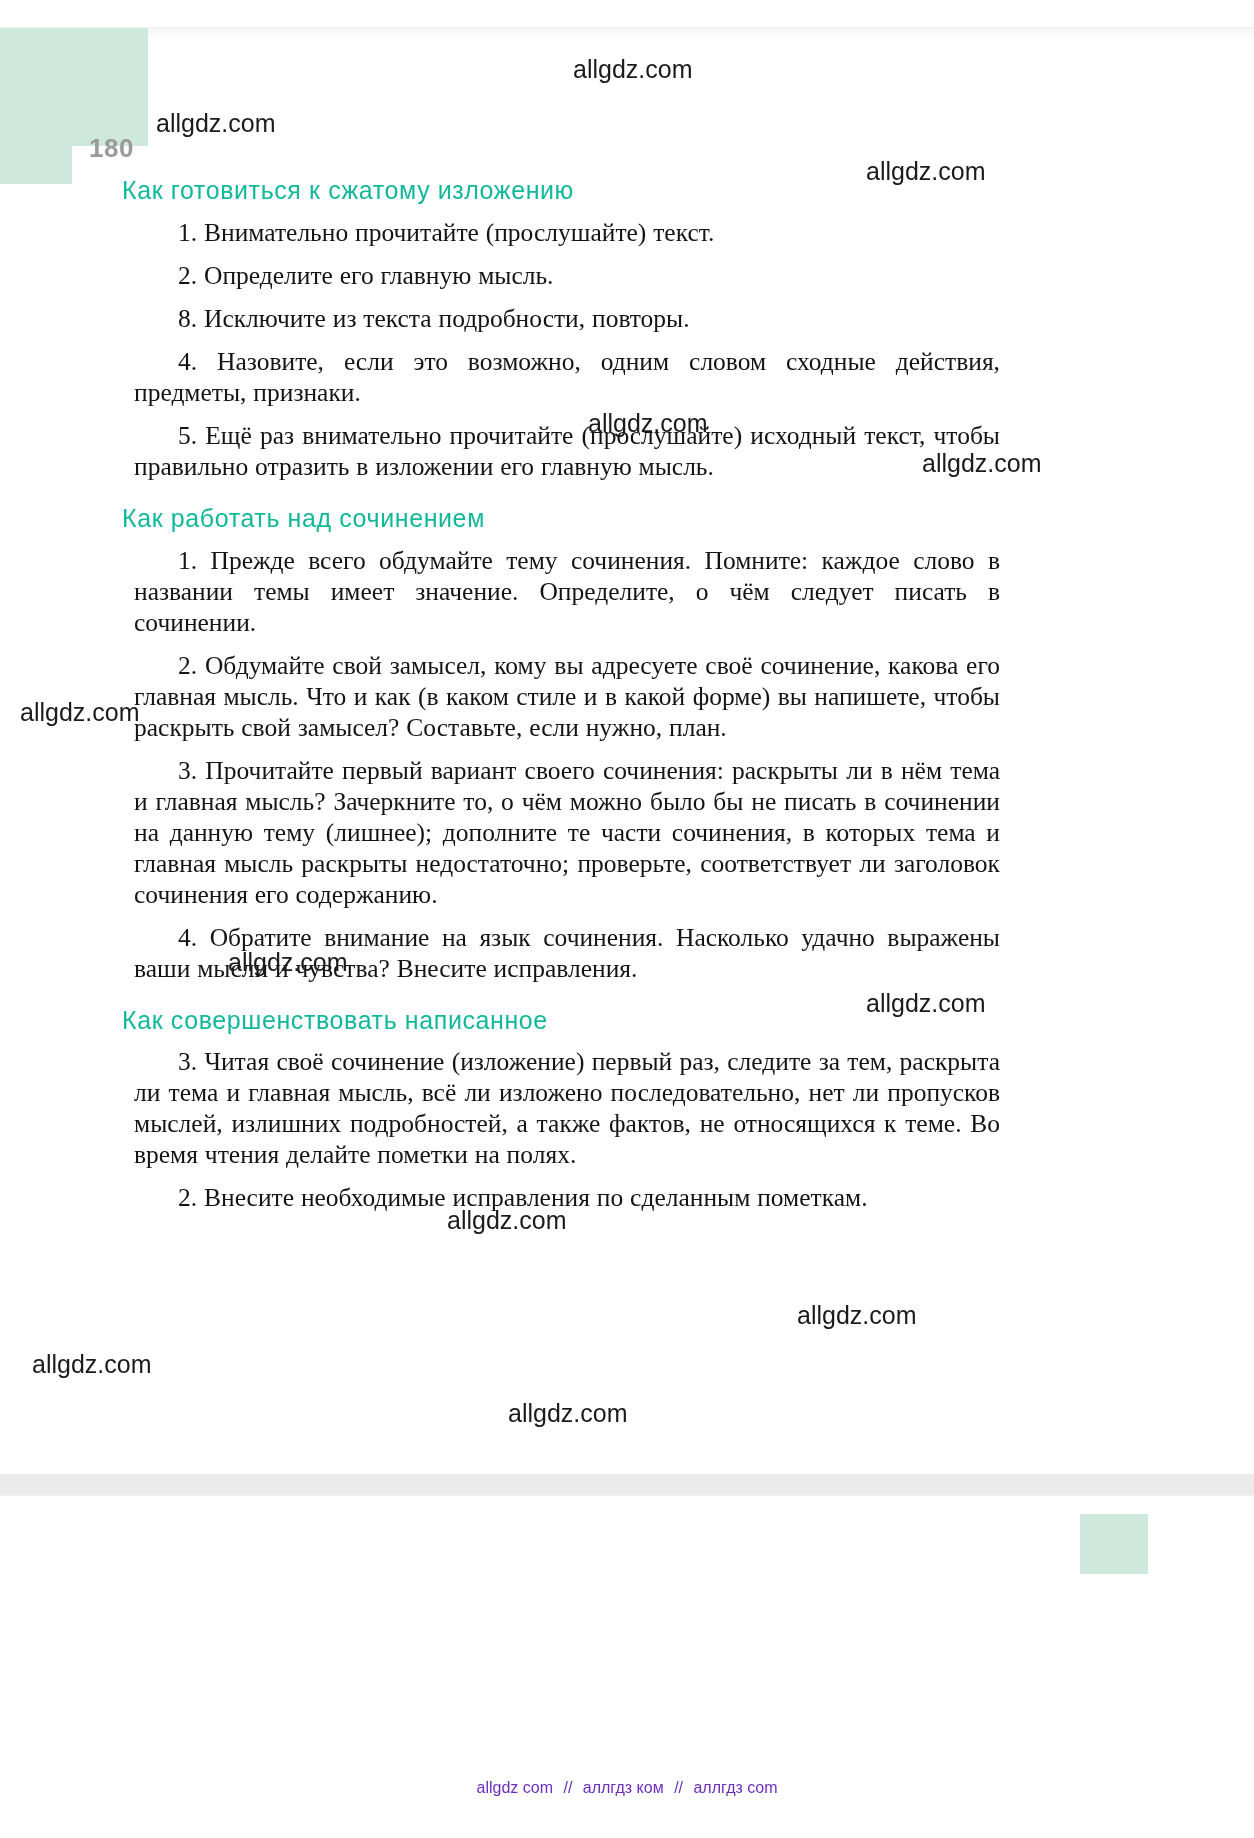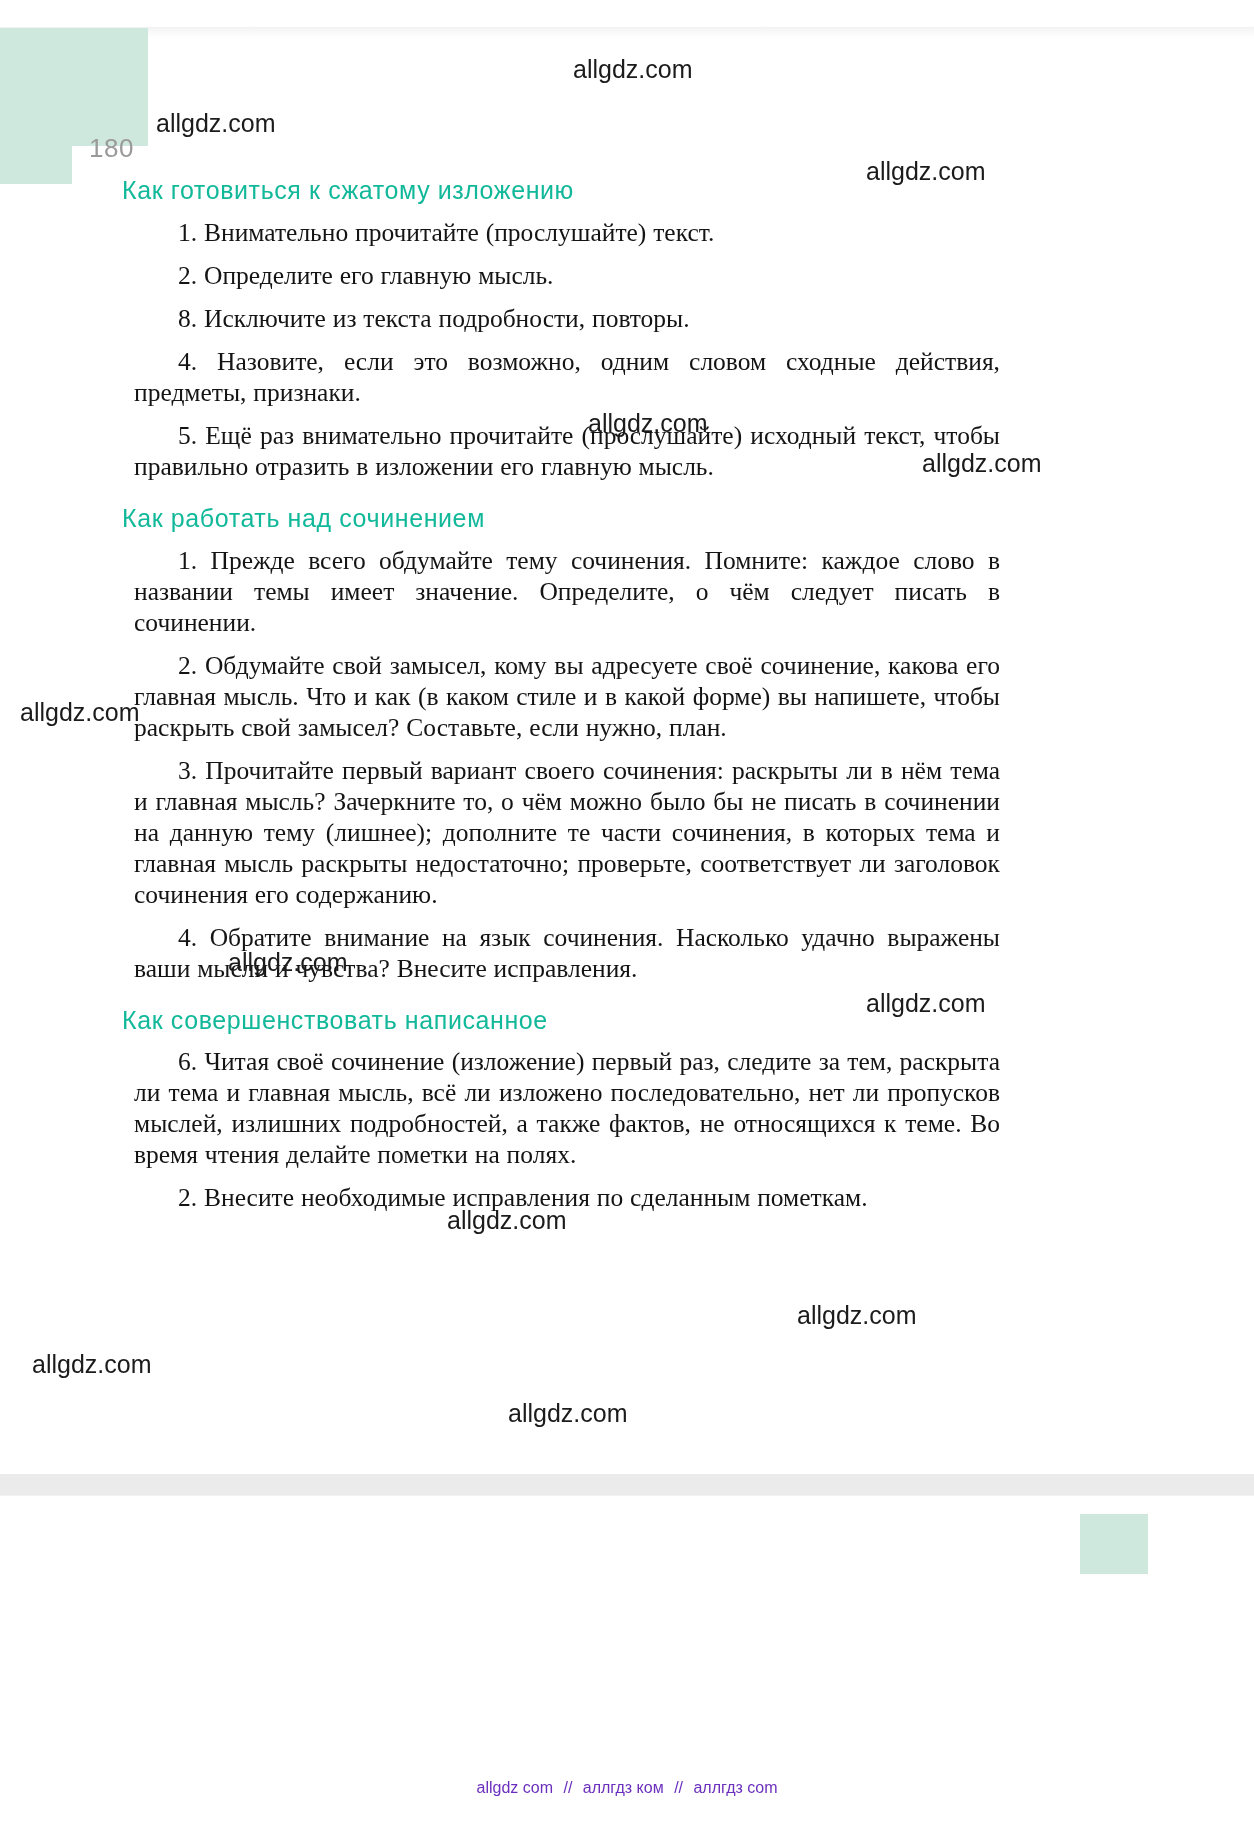--- a/index.html
+++ b/index.html
@@ -61,21 +61,21 @@
     width: 72px; height: 38px;
     background: #cfe8dd;
   }
 
   
   .page-number {
     position: absolute;
     left: 89px; top: 105px;
     font-family: "Liberation Sans", "DejaVu Sans", sans-serif;
     font-size: 26px;
-    font-weight: normal;
+    font-weight: bold;
     color: #9a9a9a;
     letter-spacing: 0.5px;
   }
 
   
   .column {
     position: absolute;
     left: 122px; top: 122px;
     width: 890px;
   }
@@ -170,21 +170,21 @@
     <p class="para">4. Назовите, если это возможно, одним словом сходные действия, предметы, признаки.</p>
     <p class="para">5. Ещё раз внимательно прочитайте (прослушайте) исходный текст, чтобы правильно отразить в изложении его главную мысль.</p>
 
     <h2 class="section-heading">Как работать над сочинением</h2>
     <p class="para">1. Прежде всего обдумайте тему сочинения. Помните: каждое слово в названии темы имеет значение. Определите, о чём следует писать в сочинении.</p>
     <p class="para">2. Обдумайте свой замысел, кому вы адресуете своё сочинение, какова его главная мысль. Что и как (в каком стиле и в какой форме) вы напишете, чтобы раскрыть свой замысел? Составьте, если нужно, план.</p>
     <p class="para">3. Прочитайте первый вариант своего сочинения: раскрыты ли в нём тема и главная мысль? Зачеркните то, о чём можно было бы не писать в сочинении на данную тему (лишнее); дополните те части сочинения, в которых тема и главная мысль раскрыты недостаточно; проверьте, соответствует ли заголовок сочинения его содержанию.</p>
     <p class="para">4. Обратите внимание на язык сочинения. Насколько удачно выражены ваши мысли и чувства? Внесите исправления.</p>
 
     <h2 class="section-heading">Как совершенствовать написанное</h2>
-    <p class="para">6. Читая своё сочинение (изложение) первый раз, следите за тем, раскрыта ли тема и главная мысль, всё ли изложено последовательно, нет ли пропусков мыслей, излишних подробностей, а также фактов, не относящихся к теме. Во время чтения делайте пометки на полях.</p>
+    <p class="para">3. Читая своё сочинение (изложение) первый раз, следите за тем, раскрыта ли тема и главная мысль, всё ли изложено последовательно, нет ли пропусков мыслей, излишних подробностей, а также фактов, не относящихся к теме. Во время чтения делайте пометки на полях.</p>
     <p class="para">2. Внесите необходимые исправления по сделанным пометкам.</p>
   </div>
 </div>
 
 <div class="sheet-gap"></div>
 <div class="page-sheet-next"></div>
 <div class="corner-block-br"></div>
 
 <div id="watermark-layer">
     <div class="wm" style="left: 573px; top: 55px; font-size: 25px;">allgdz.com</div>

